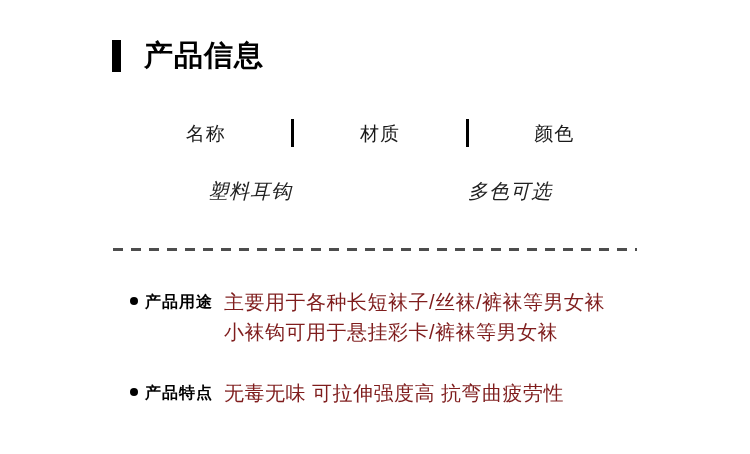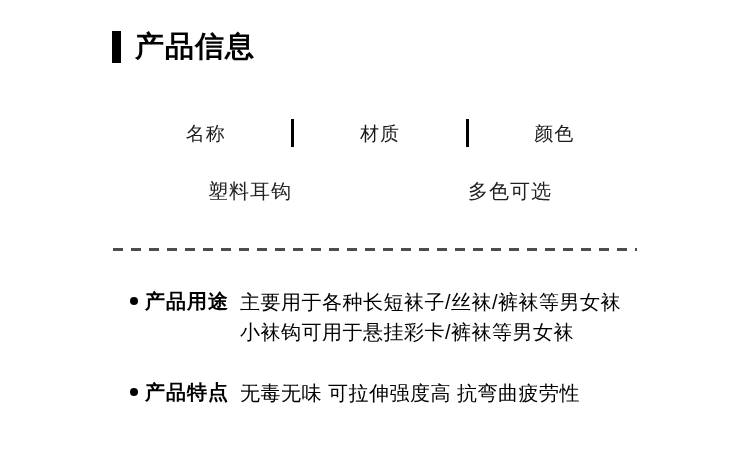--- a/index.html
+++ b/index.html
@@ -15,38 +15,38 @@
     position:absolute;left:112px;top:30px;
     display:flex;align-items:center;
   }
   .title-bar{
     width:9px;height:32px;background:#000000;
     margin-right:12px;flex:0 0 auto;
   }
   .page-title{
     font-size:29px;font-weight:700;color:#000000;
     letter-spacing:1px;line-height:1;
-    margin:2px;
+    margin:11px;
   }
   
   .spec-header-row{
     position:absolute;left:120px;top:117px;width:520px;height:30px;
     display:flex;align-items:flex-end;
   }
   .spec-value-row{
     position:absolute;left:120px;top:176px;width:520px;height:30px;
     display:flex;align-items:center;
   }
   .spec-cell{
     flex:1 1 0;text-align:center;
     font-size:19px;color:#1a1a1a;letter-spacing:1px;
   }
   .spec-value{
     flex:1 1 0;text-align:center;
-    font-size:20px;color:#222222;letter-spacing:1px;
+    font-size:20px;color:#222222;letter-spacing:1px;font-style:italic;
   }
   .vsep{
     width:3px;height:28px;background:#000000;flex:0 0 auto;
   }
   
   .dashed-divider{
     position:absolute;left:113px;top:248px;width:524px;height:3px;
     background:repeating-linear-gradient(90deg,
       #4d4d4d 0px,#4d4d4d 10px,
       transparent 10px,transparent 18px);
@@ -56,26 +56,26 @@
     position:absolute;left:130px;
     display:flex;align-items:flex-start;
   }
   .bullet-section.first{top:287px;}
   .bullet-section.second{top:378px;}
   .bullet-dot{
     width:8px;height:8px;border-radius:50%;background:#000000;
     margin-top:10px;margin-right:7px;flex:0 0 auto;
   }
   .bullet-label{
-    font-size:20px;font-weight:700;color:#000000;
+    font-size:16px;font-weight:700;color:#000000;
     white-space:nowrap;line-height:29px;letter-spacing:1px;
   }
   .bullet-desc{
     margin-left:11px;
-    font-size:20px;color:#000000;
+    font-size:20px;color:#7f1d1d;
     line-height:30px;letter-spacing:0.5px;
     white-space:nowrap;
   }
 </style>
 </head>
 <body>
 
 <div class="page">
 
   <div class="title-row">

